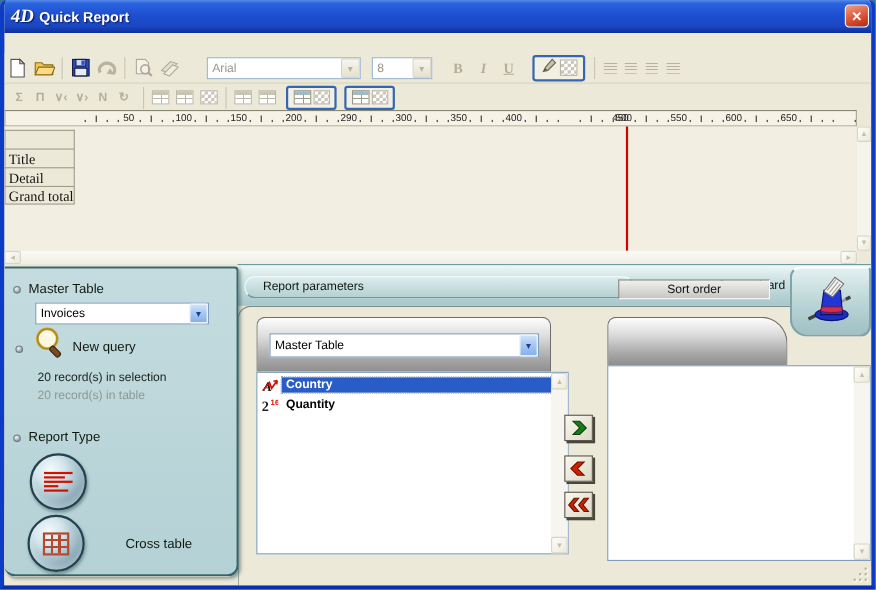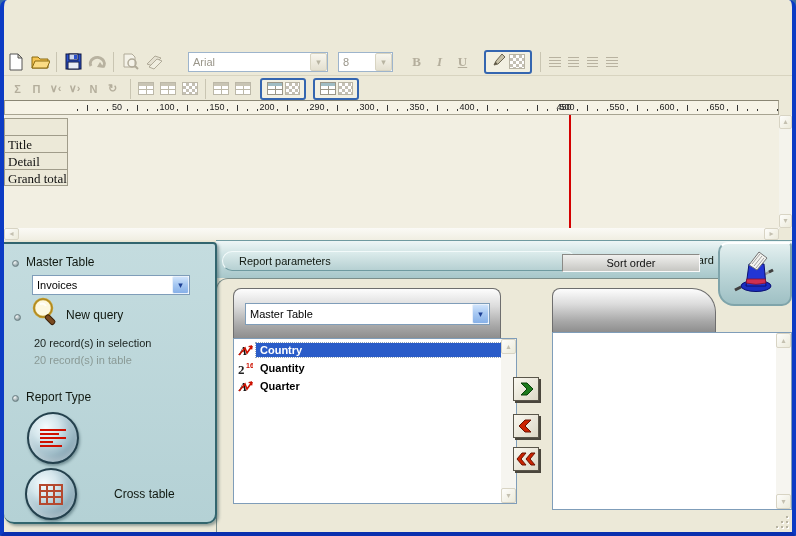--- a/index.html
+++ b/index.html
@@ -119,20 +119,27 @@
     box-shadow:inset 1px 1px 0 #e8f2f2, inset -1px -1px 0 #8fa4a6;display:flex;align-items:center;justify-content:center;
     font-size:12px;color:#101810;cursor:pointer;}
   .grip{position:absolute;right:4px;bottom:4px;width:12px;height:12px;}
   .grip i{position:absolute;width:2px;height:2px;background:#b8b4a2;box-shadow:1px 1px 0 #fff;}
 </style>
 </head>
 <body>
 
 <div class="window">
 
+  <div class="titlebar">
+    <span class="tb-logo">4D</span>
+    <span class="tb-title">Quick Report</span>
+    <div class="close-btn">
+      <span>✕</span>
+    </div>
+  </div>
 
 
   <div class="toolbar1">
     <span class="ticon">
       <svg width="16" height="18" viewBox="0 0 16 18">
           <path d="M2 1 h8 l4 4 v12 H2 Z" fill="#fff" stroke="#555"></path>
           <path d="M10 1 l4 4 h-4 Z" fill="#d8d4c4" stroke="#555"></path>
         </svg>
     </span>
     <span class="ticon">
@@ -412,28 +419,20 @@
             </svg></span>
           <span class="flabel">Country</span>
         </div>
         <div class="field-row bold">
           <span class="ficon"><svg width="15" height="13" viewBox="0 0 15 13">
               <text x="0" y="12" font-family="Liberation Serif,serif" font-weight="bold" font-size="13" fill="#222">2</text>
               <text x="8" y="6" font-family="Liberation Sans,sans-serif" font-weight="bold" font-size="7" fill="#cc1100">16</text>
             </svg></span>
           <span class="flabel">Quantity</span>
         </div>
-        <div class="field-row bold">
-          <span class="ficon"><svg width="15" height="13" viewBox="0 0 15 13">
-              <text x="1" y="11" font-family="Liberation Serif,serif" font-style="italic" font-weight="bold" font-size="12" fill="#111">A</text>
-              <path d="M1 11 L7 4 L9 9 L14 2" fill="none" stroke="#cc1100" stroke-width="1.6"></path>
-              <path d="M14 2 l-3.4 .6 M14 2 l-.4 3.4" stroke="#cc1100" stroke-width="1.4"></path>
-            </svg></span>
-          <span class="flabel">Quarter</span>
-        </div>
         <div class="wl-scroll">
         <span class="sb-btn" style="top:0;">▴</span>
         <span class="sb-btn" style="bottom:0;">▾</span>
       </div>
     </div>
 
     <div class="xfer" style="top:137px;">
       <svg width="16" height="16" viewBox="0 0 16 16">
           <path d="M3 2 h6 l6 6 l-6 6 h-6 l6 -6 Z" fill="#1c7a1c" stroke="#0a400a"></path>
         </svg>

